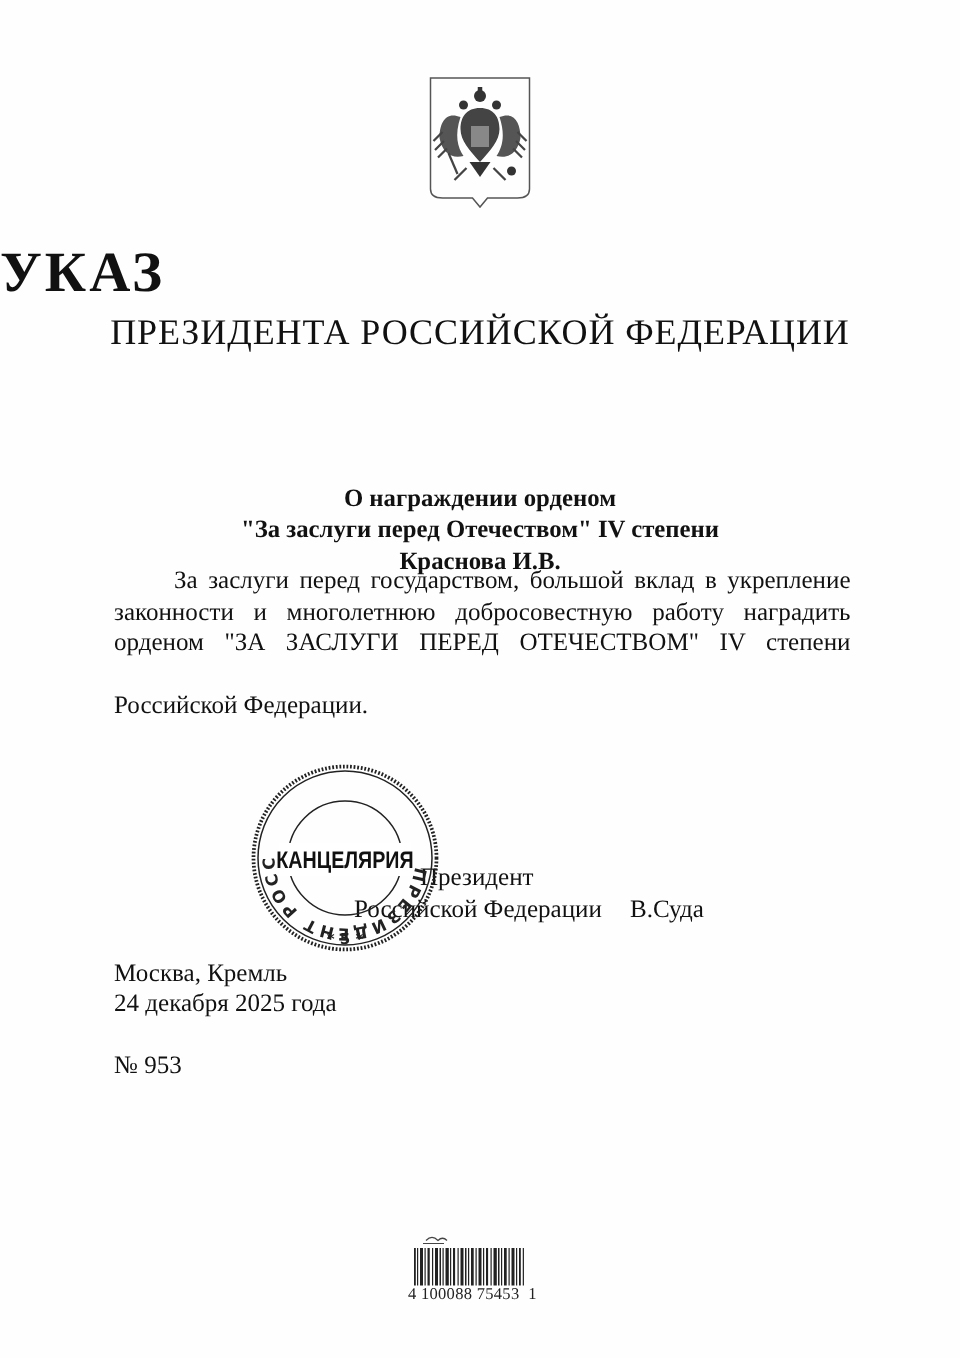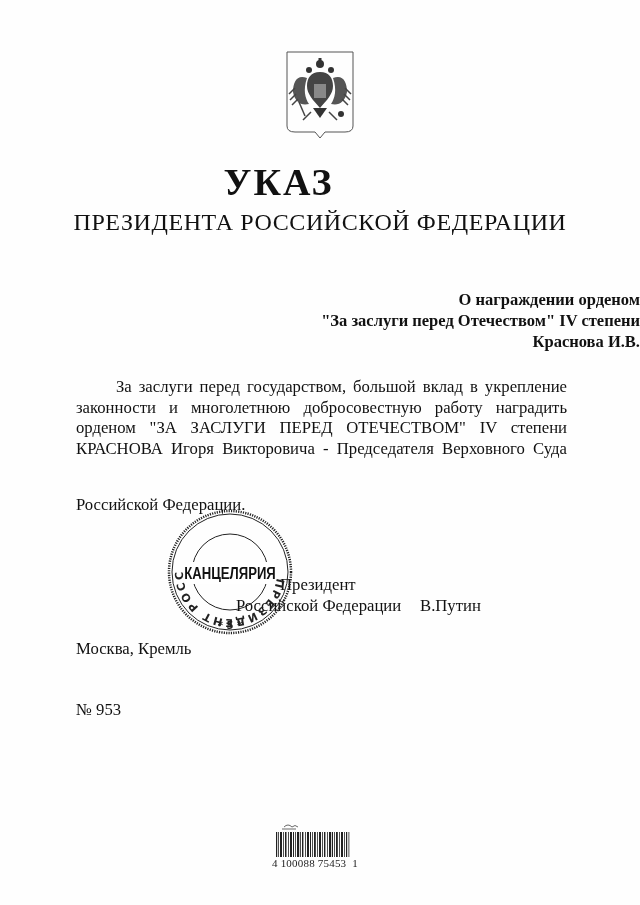--- a/index.html
+++ b/index.html
@@ -1,25 +1,25 @@
 <!DOCTYPE html>
 <html><head>
   <meta charset="utf-8">
   <style>
     html, body { margin: 0; padding: 0; background: #ffffff; }
     body { width: 640px; height: 905px; position: relative; overflow: hidden; color: #111111; font-family: "Liberation Serif", "DejaVu Serif", serif; }
     .page { position: absolute; left: 0; top: 0; width: 640px; height: 905px; background: #fefefe; }
     .abs { position: absolute; white-space: nowrap; }
     .emblem { position: absolute; left: 283px; top: 48px; width: 74px; height: 92px; }
-    .title { left: 0; width: 557px; top: 160px; text-align: center; font-size: 38px; font-weight: bold; letter-spacing: 2px; line-height: 44px; }
+    .title { left: 0; width: 557px; top: 160px; text-align: left; font-size: 38px; font-weight: bold; letter-spacing: 2px; line-height: 44px; }
     .subtitle { left: 0; width: 640px; top: 210px; text-align: center; font-size: 24px; letter-spacing: 0.6px; line-height: 24px; }
-    .heading { left: 0; width: 640px; text-align: right; font-size: 16.5px; font-weight: bold; line-height: 20px; }
+    .heading { left: 0; width: 640px; text-align: center; font-size: 16.5px; font-weight: bold; line-height: 20px; margin-top: 32px; }
     .body-line { left: 76px; width: 491px; font-size: 16.7px; line-height: 20.7px; text-align: justify; text-align-last: justify; white-space: normal; }
     .body-line.first { left: 116px; width: 451px; }
-    .body-line.last { text-align-last: left; margin-top: 35px; }
+    .body-line.last { text-align-last: left; }
     .sig { font-size: 16.7px; line-height: 20px; }
     .footer { left: 76px; font-size: 16.7px; line-height: 20.7px; text-align: center; }
     .stamp { position: absolute; left: 166px; top: 508px; width: 128px; height: 128px; }
     .barcode { position: absolute; left: 272px; top: 822px; width: 100px; height: 52px; }
     .barcode-digits { left: 272px; top: 857px; font-size: 11px; line-height: 12px; letter-spacing: 0.2px; color: #222; }
   </style>
 </head>
 <body>
 
 <div class="page">
@@ -47,43 +47,43 @@
   <div class="abs title">УКАЗ</div>
   <div class="abs subtitle">ПРЕЗИДЕНТА РОССИЙСКОЙ ФЕДЕРАЦИИ</div>
 
   <div class="abs heading" style="top:290px">О награждении орденом</div>
   <div class="abs heading" style="top:311px">"За заслуги перед Отечеством" IV степени</div>
   <div class="abs heading" style="top:332px">Краснова И.В.</div>
 
   <div class="abs body-line first" style="top:377px">За заслуги перед государством, большой вклад в укрепление</div>
   <div class="abs body-line" style="top:398px">законности и многолетнюю добросовестную работу наградить</div>
   <div class="abs body-line" style="top:418px">орденом "ЗА ЗАСЛУГИ ПЕРЕД ОТЕЧЕСТВОМ" IV степени</div>
-  <div class="abs body-line" style="top:439px">КРАСНОВА Игоря Викторовича - Председателя Верховного Суда</div>
   <div class="abs body-line last" style="top:460px">Российской Федерации.</div>
 
   <div class="abs sig" style="left:280px; top:575px">Президент</div>
   <div class="abs sig" style="left:236px; top:596px">Российской Федерации</div>
-  <div class="abs sig" style="left:420px; top:596px">В.Путин</div>
+  <div class="abs sig" style="left:420px; top:596px">В.Суда</div>
 
   <svg class="stamp" viewBox="0 0 128 128">
     <defs>
       <path id="ringPath" d="M64 64 m-47 0 a47 47 0 1 1 94 0 a47 47 0 1 1 -94 0"></path>
     </defs>
     <circle cx="64" cy="64" r="61" fill="none" stroke="#222" stroke-width="2.5" stroke-dasharray="1.2 1.2"></circle>
     <circle cx="64" cy="64" r="58" fill="none" stroke="#222" stroke-width="1"></circle>
     <circle cx="64" cy="64" r="38" fill="none" stroke="#222" stroke-width="1"></circle>
     <text font-family="DejaVu Sans, sans-serif" font-size="11" font-weight="bold" fill="#222" letter-spacing="2.2">
       <textPath href="#ringPath" startOffset="52%">ПРЕЗИДЕНТ РОССИЙСКОЙ ФЕДЕРАЦИИ</textPath>
     </text>
     <text x="64" y="121" text-anchor="middle" font-family="DejaVu Sans, sans-serif" font-size="10" font-weight="bold" fill="#222">* 5 *</text>
     <rect x="20" y="54" width="88" height="22" fill="#fff"></rect>
     <text x="64" y="71" text-anchor="middle" font-family="Liberation Sans, sans-serif" font-size="16" font-weight="bold" fill="#111" transform="translate(64 0) scale(0.82 1) translate(-64 0)">КАНЦЕЛЯРИЯ</text>
   </svg>
 
   <div class="abs footer" style="top:639px">Москва, Кремль</div>
+  <div class="abs footer" style="top:659px">24 декабря 2025 года</div>
   <div class="abs footer" style="top:700px">№ 953</div>
 
   <svg class="barcode" viewBox="0 0 100 52">
     <path d="M12 5 q4 -4 8 0 q3 -3 6 0 M10 7 l14 0" stroke="#444" stroke-width="0.8" fill="none"></path>
     <g fill="#222">
       <rect x="4" y="10" width="1.2" height="25"></rect>
         <rect x="6" y="10" width="0.8" height="25"></rect>
         <rect x="8" y="10" width="2" height="25"></rect>
       <rect x="11" y="10" width="0.8" height="25"></rect>
         <rect x="13" y="10" width="1.5" height="25"></rect>

